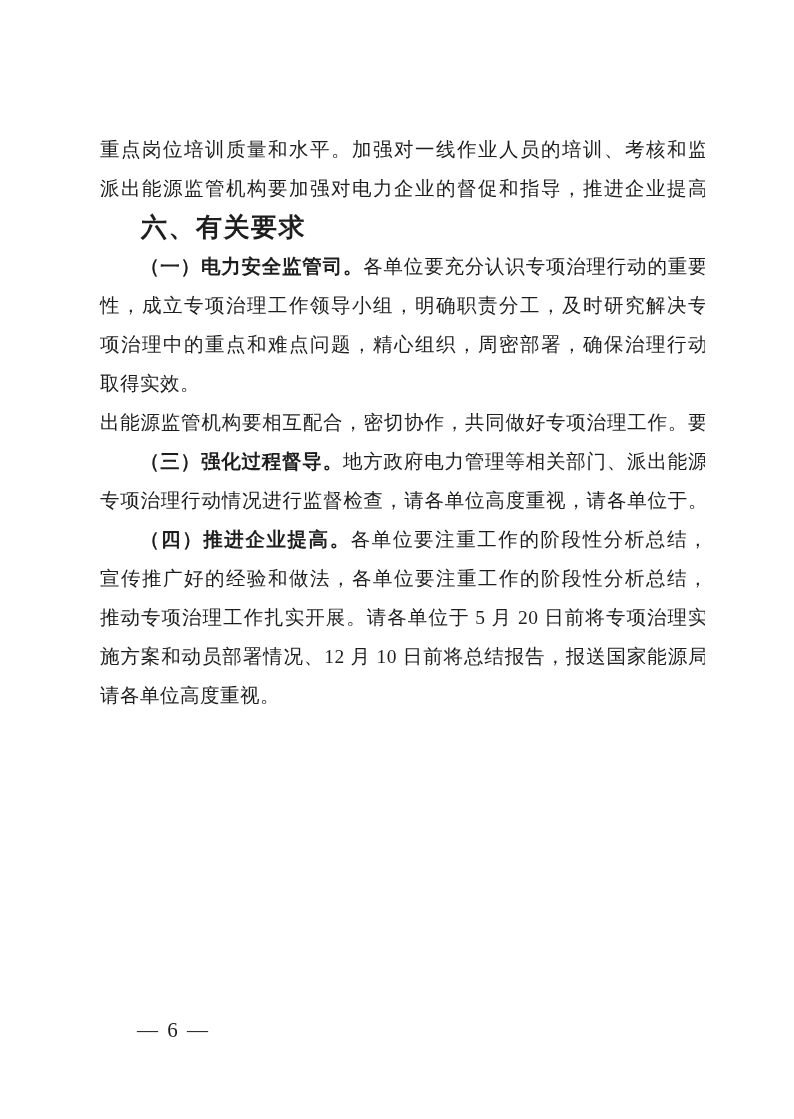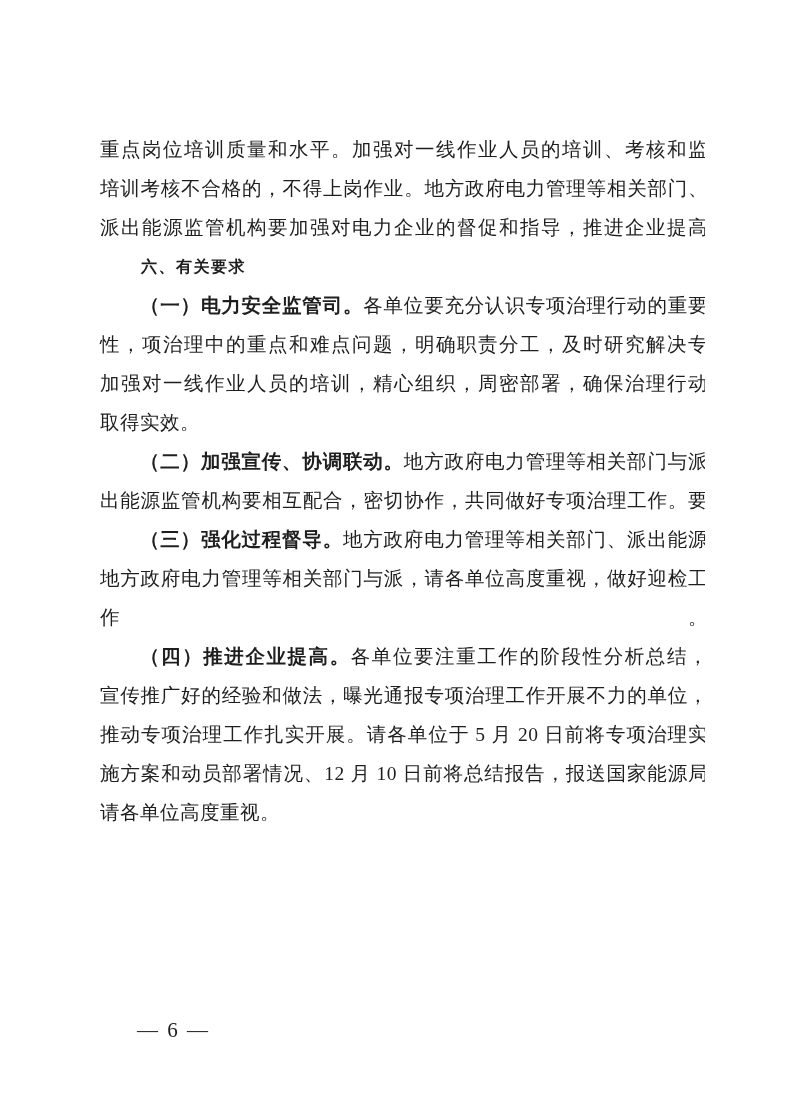--- a/index.html
+++ b/index.html
@@ -27,21 +27,21 @@
   .j {
     text-align: justify;
     text-align-last: justify;
     text-justify: inter-character;
   }
   .indent { text-indent: 40px; }
   .lead { font-weight: 700; }
   .heading {
     font-family: "Liberation Sans", sans-serif;
     font-weight: 700;
-    font-size: 16px;
+    font-size: 26px;
     padding-left: 41px;
     letter-spacing: 1.5px;
   }
   .page-number {
     position: absolute;
     left: 137px;
     top: 1016px;
     font-size: 21px;
     line-height: 28px;
     letter-spacing: 2px;
@@ -49,46 +49,44 @@
   }
 </style>
 </head>
 <body>
 
 <div class="page">
   <div class="content">
 
     <div>
       <div class="line j">重点岗位培训质量和水平。加强对一线作业人员的培训、考核和监</div>
-      <div class="line j">培训考核不合格的，不得上岗作业。地方政府电力管理等相关部门、</div>
       <div class="line j">派出能源监管机构要加强对电力企业的督促和指导，推进企业提高</div>
     </div>
 
     <div class="line heading">六、有关要求</div>
 
     <div>
       <div class="line j indent"><span class="lead">（一）电力安全监管司。</span><span>各单位要充分认识专项治理行动的重要</span></div>
-      <div class="line j">性，项治理中的重点和难点问题，明确职责分工，及时研究解决专</div>
-      <div class="line j">加强对一线作业人员的培训，精心组织，周密部署，确保治理行动</div>
+      <div class="line j">性，成立专项治理工作领导小组，明确职责分工，及时研究解决专</div>
+      <div class="line j">项治理中的重点和难点问题，精心组织，周密部署，确保治理行动</div>
       <div class="line">取得实效。</div>
     </div>
 
     <div>
-      <div class="line j indent"><span class="lead">（二）加强宣传、协调联动。</span><span>地方政府电力管理等相关部门与派</span></div>
       <div class="line j">出能源监管机构要相互配合，密切协作，共同做好专项治理工作。要</div>
     </div>
 
     <div>
       <div class="line j indent"><span class="lead">（三）强化过程督导。</span><span>地方政府电力管理等相关部门、派出能源</span></div>
-      <div class="line j">地方政府电力管理等相关部门与派，请各单位高度重视，做好迎检工作。</div>
+      <div class="line j">专项治理行动情况进行监督检查，请各单位高度重视，请各单位于。</div>
     </div>
 
     <div>
       <div class="line j indent"><span class="lead">（四）推进企业提高。</span><span>各单位要注重工作的阶段性分析总结，</span></div>
-      <div class="line j">宣传推广好的经验和做法，曝光通报专项治理工作开展不力的单位，</div>
+      <div class="line j">宣传推广好的经验和做法，各单位要注重工作的阶段性分析总结，</div>
       <div class="line j">推动专项治理工作扎实开展。请各单位于 5 月 20 日前将专项治理实</div>
       <div class="line j">施方案和动员部署情况、12 月 10 日前将总结报告，报送国家能源局</div>
       <div class="line">请各单位高度重视。</div>
     </div>
 
   </div>
 
   <div class="page-number">— 6 —</div>
 </div>
 

